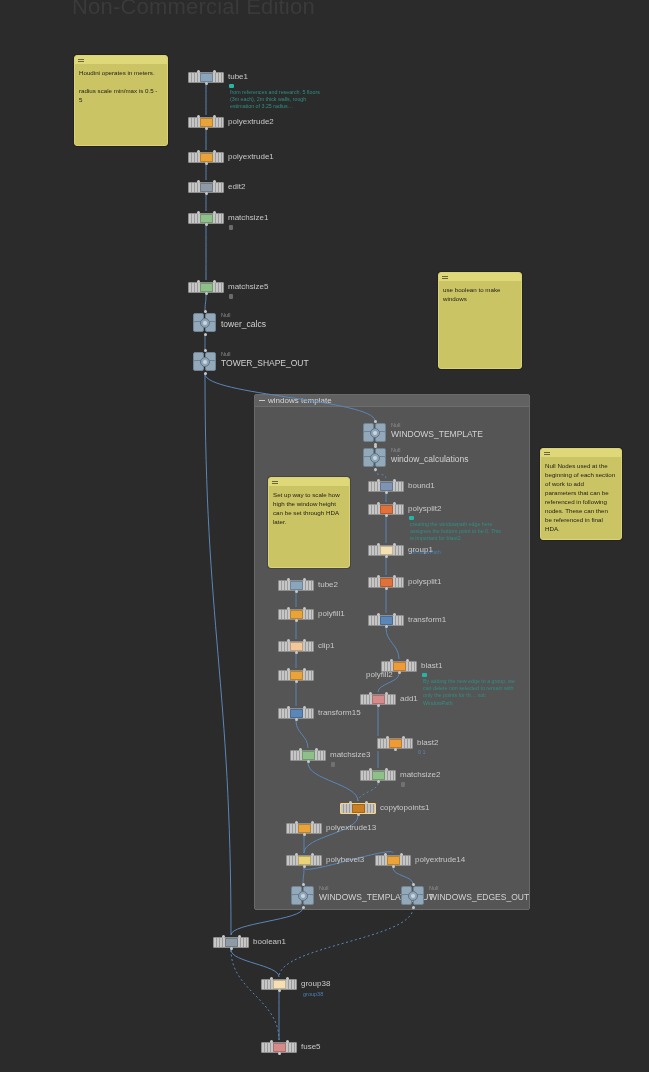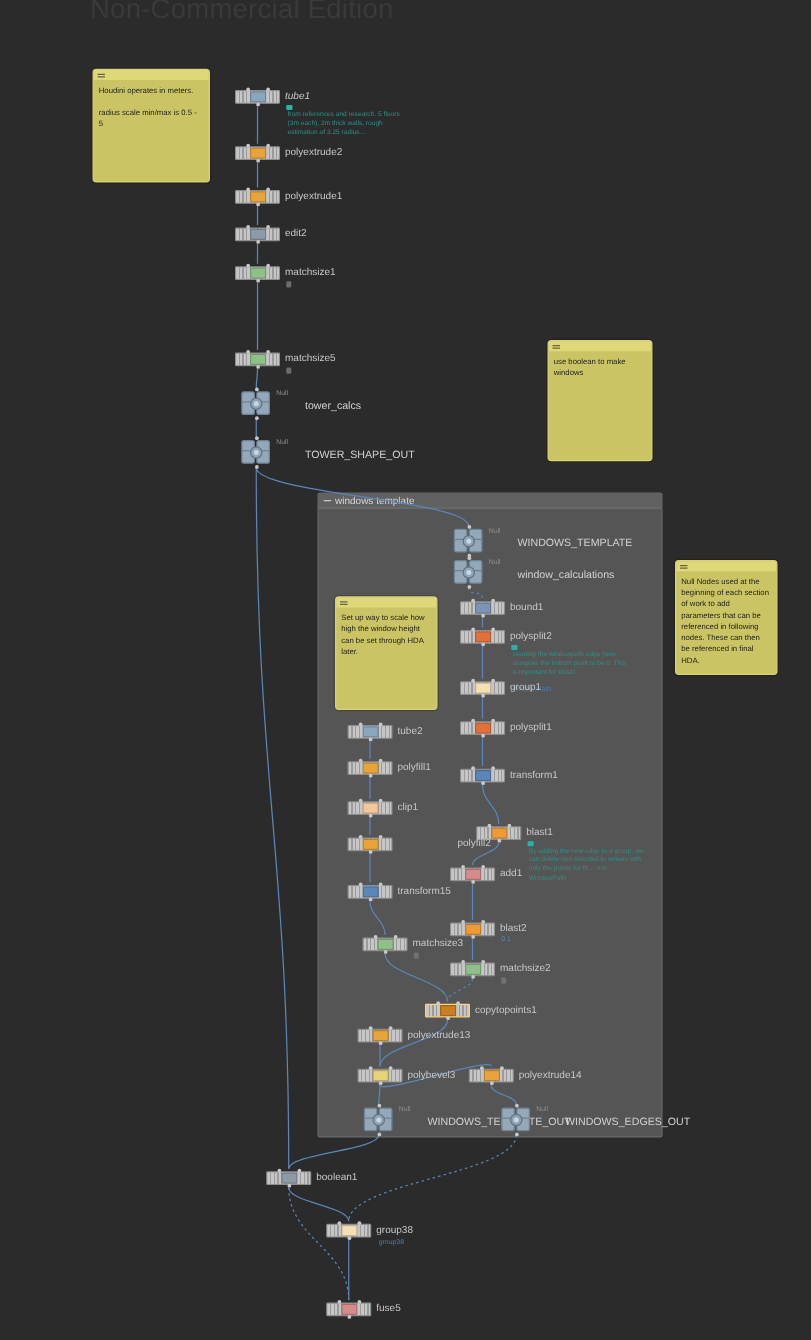--- a/index.html
+++ b/index.html
@@ -88,21 +88,21 @@
   }
   .nullnode .core:after{
     content:""; position:absolute; left:2px; top:2px; width:4px;height:4px;
     border-radius:50%; background:#c8d6e0;
   }
 
   .label {
     position:absolute; font-size:8px; color:#c8c8c8; white-space:nowrap;
     line-height:10px;
   }
-  .label.big { font-size:8.5px; color:#d2d2d2;margin-left:23px; }
+  .label.big { font-size:8.5px; color:#d2d2d2; }
   .sublabel {
     position:absolute; font-size:5.5px; color:#8e8e8e; white-space:nowrap;
     line-height:7px;
   }
   .comment {
     position:absolute; font-size:5.3px; line-height:7.2px; color:#2f8f86;
     white-space:pre-wrap; width:92px;
   }
   .paramtag {
     position:absolute; font-size:5.5px; color:#4a7fb5; white-space:nowrap;
@@ -202,21 +202,21 @@
     </div>
   <div id="nodes">
       <div class="node" style="left: 188px; top: 72px;">
         <div class="node-body">
           <span class="stripes"></span>
           <span class="glyph" style="background: rgb(138, 166, 188);"></span>
           <span class="port in" style="left: 8px;"></span>
           <span class="port in" style="left: 24px;"></span>
           <span class="port out" style="left: 16px;"></span>
         </div>
-        <div class="label" style="left: 40px; top: 0px; font-style: italic;">tube1</div>
+        <div class="label" style="left: 40px; top: 0px;">tube1</div>
         <span class="flagdot" style="left: 41px; top: 12px;"></span>
         <div class="comment" style="left: 42px; top: 17px;">from references and research. 5 floors (3m each), 2m thick walls, rough estimation of 3.25 radius…</div>
       </div>
       <div class="node" style="left: 188px; top: 117px;">
         <div class="node-body">
           <span class="stripes"></span>
           <span class="glyph" style="background: rgb(232, 164, 58);"></span>
           <span class="port in" style="left: 8px;"></span>
           <span class="port in" style="left: 24px;"></span>
           <span class="port out" style="left: 16px;"></span>
@@ -385,21 +385,21 @@
       <div class="node" style="left: 360px; top: 694px;">
         <div class="node-body">
           <span class="stripes"></span>
           <span class="glyph" style="background: rgb(214, 139, 139);"></span>
           <span class="port in" style="left: 8px;"></span>
           <span class="port in" style="left: 24px;"></span>
           <span class="port out" style="left: 16px;"></span>
         </div>
         <div class="label" style="left: 40px; top: 0px;">add1</div>
       </div>
-      <div class="node" style="left: 360px; top: 738px;">
+      <div class="node" style="left: 377px; top: 738px;">
         <div class="node-body">
           <span class="stripes"></span>
           <span class="glyph" style="background: rgb(237, 154, 55);"></span>
           <span class="port in" style="left: 8px;"></span>
           <span class="port in" style="left: 24px;"></span>
           <span class="port out" style="left: 16px;"></span>
         </div>
         <div class="label" style="left: 40px; top: 0px;">blast2</div>
         <div class="bluetag" style="left: 41px; top: 11px;">0 1</div>
       </div>

